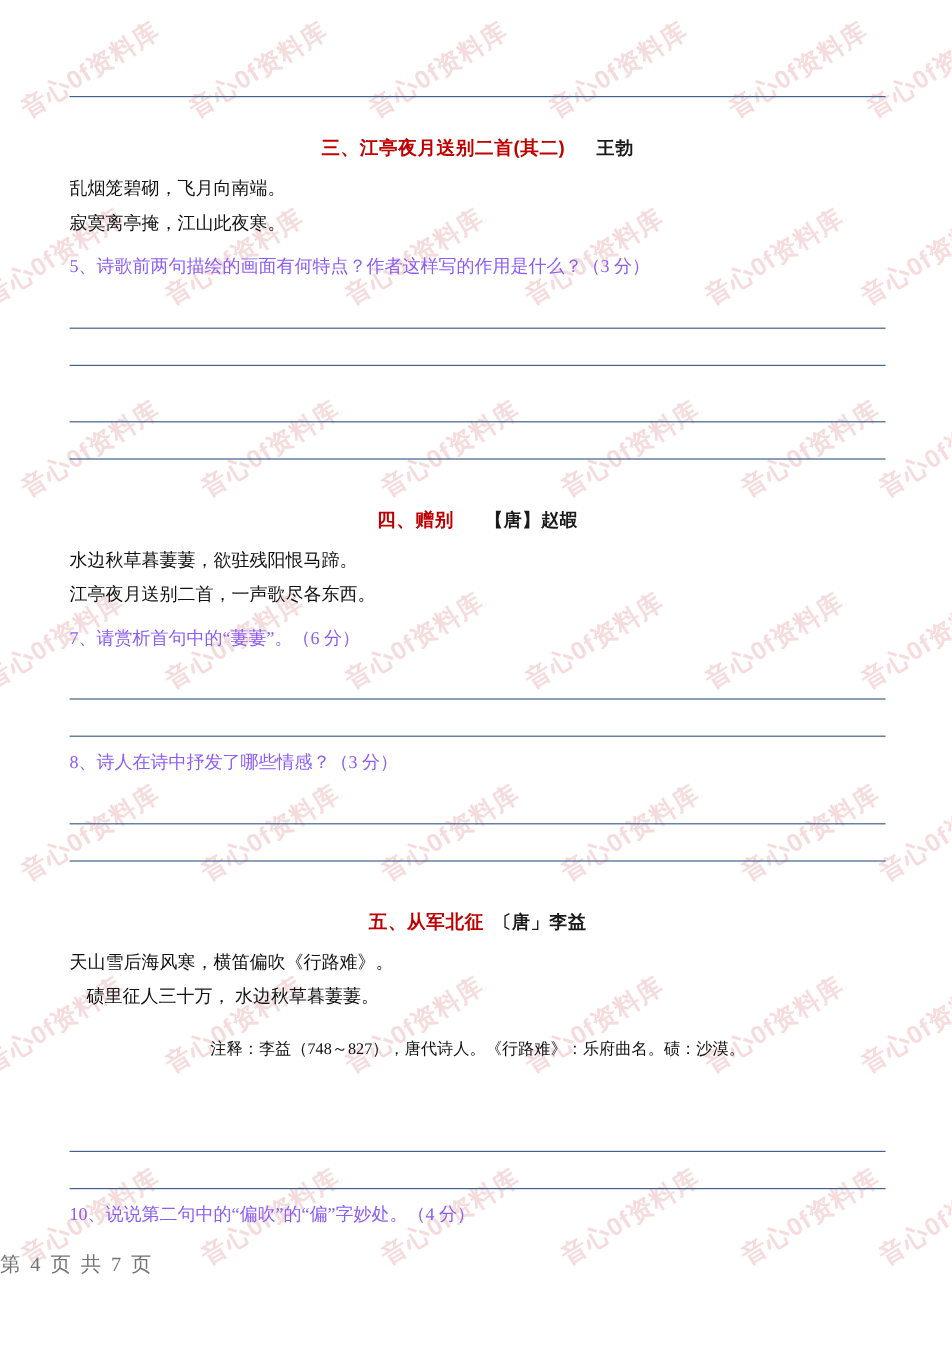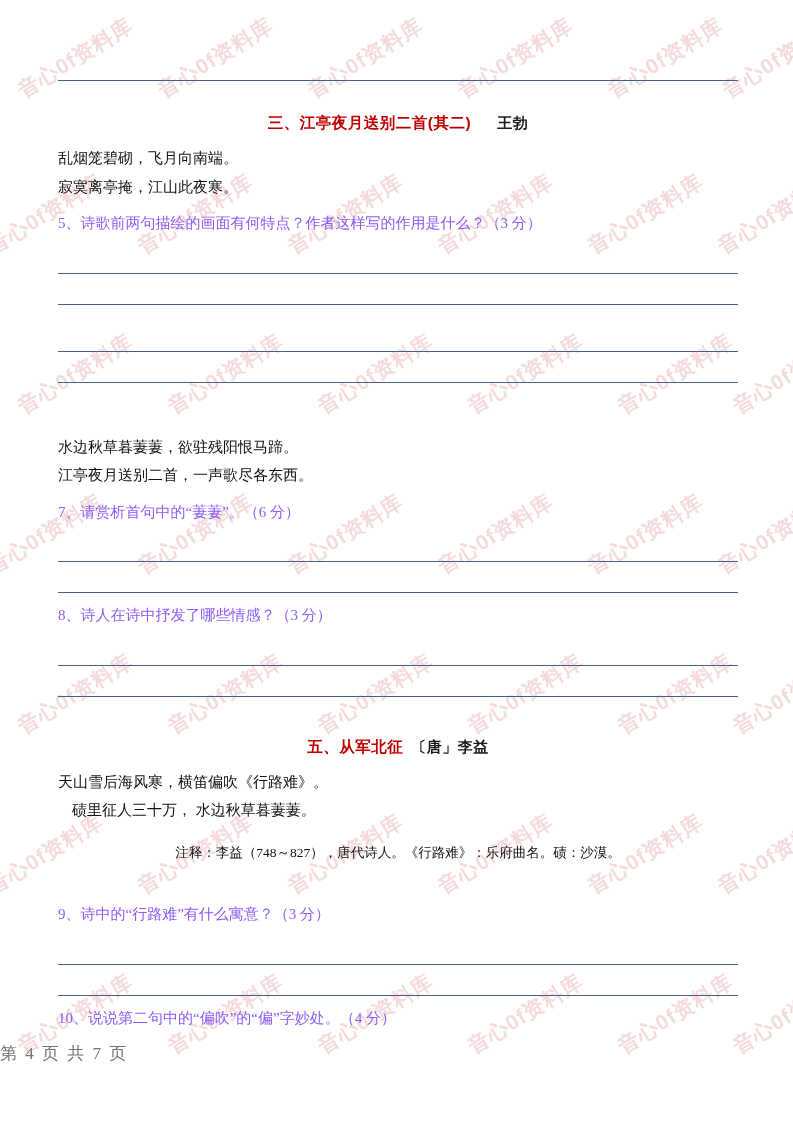--- a/index.html
+++ b/index.html
@@ -212,20 +212,23 @@
 
       <div class="blank-block">
         <div class="blank-line"></div>
         <div class="blank-line"></div>
       </div>
     </div>
 
     <div class="spacer-lg"></div>
 
     <div>
+      <p class="sec-title">
+        <span>四、赠别</span><span class="author">【唐】赵嘏</span>
+      </p>
       <div class="spacer-sm"></div>
       <p class="poem-line">水边秋草暮萋萋，欲驻残阳恨马蹄。</p>
       <p class="poem-line">江亭夜月送别二首，一声歌尽各东西。</p>
 
       <div class="spacer-sm"></div>
 
       <p class="question">7、请赏析首句中的“萋萋”。（6 分）</p>
       <div class="blank-block">
         <div class="blank-line"></div>
         <div class="blank-line"></div>
@@ -246,21 +249,20 @@
       <p class="sec-title">
         <span>五、从军北征</span><span class="author tight">〔唐」李益</span>
       </p>
       <div class="spacer-sm"></div>
       <p class="poem-line">天山雪后海风寒，横笛偏吹《行路难》。</p>
       <p class="poem-line indentish">碛里征人三十万，  水边秋草暮萋萋。</p>
       <p class="note-line">注释：李益（748～827），唐代诗人。《行路难》：乐府曲名。碛：沙漠。</p>
 
       <div class="spacer-md"></div>
 
-      <p class="question">9、诗中的“行路难”有什么寓意？（3 分）</p>
       <div class="blank-block">
         <div class="blank-line"></div>
         <div class="blank-line"></div>
       </div>
 
       <div class="spacer-sm"></div>
 
       <p class="question">10、说说第二句中的“偏吹”的“偏”字妙处。（4 分）</p>
     </div>
 

